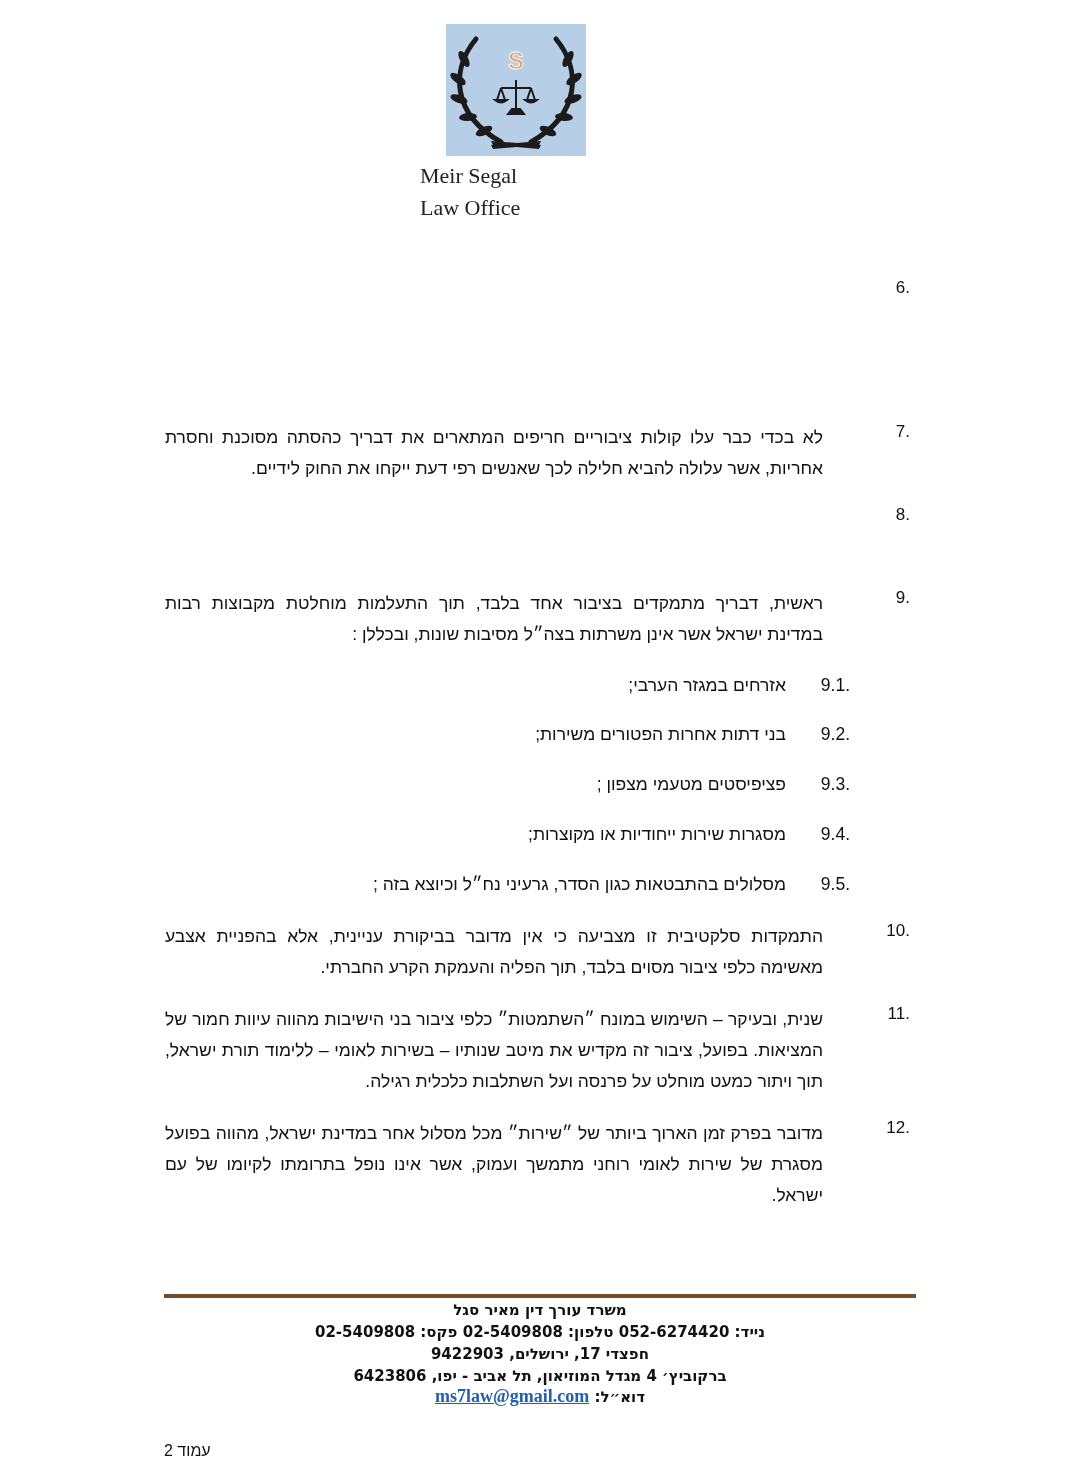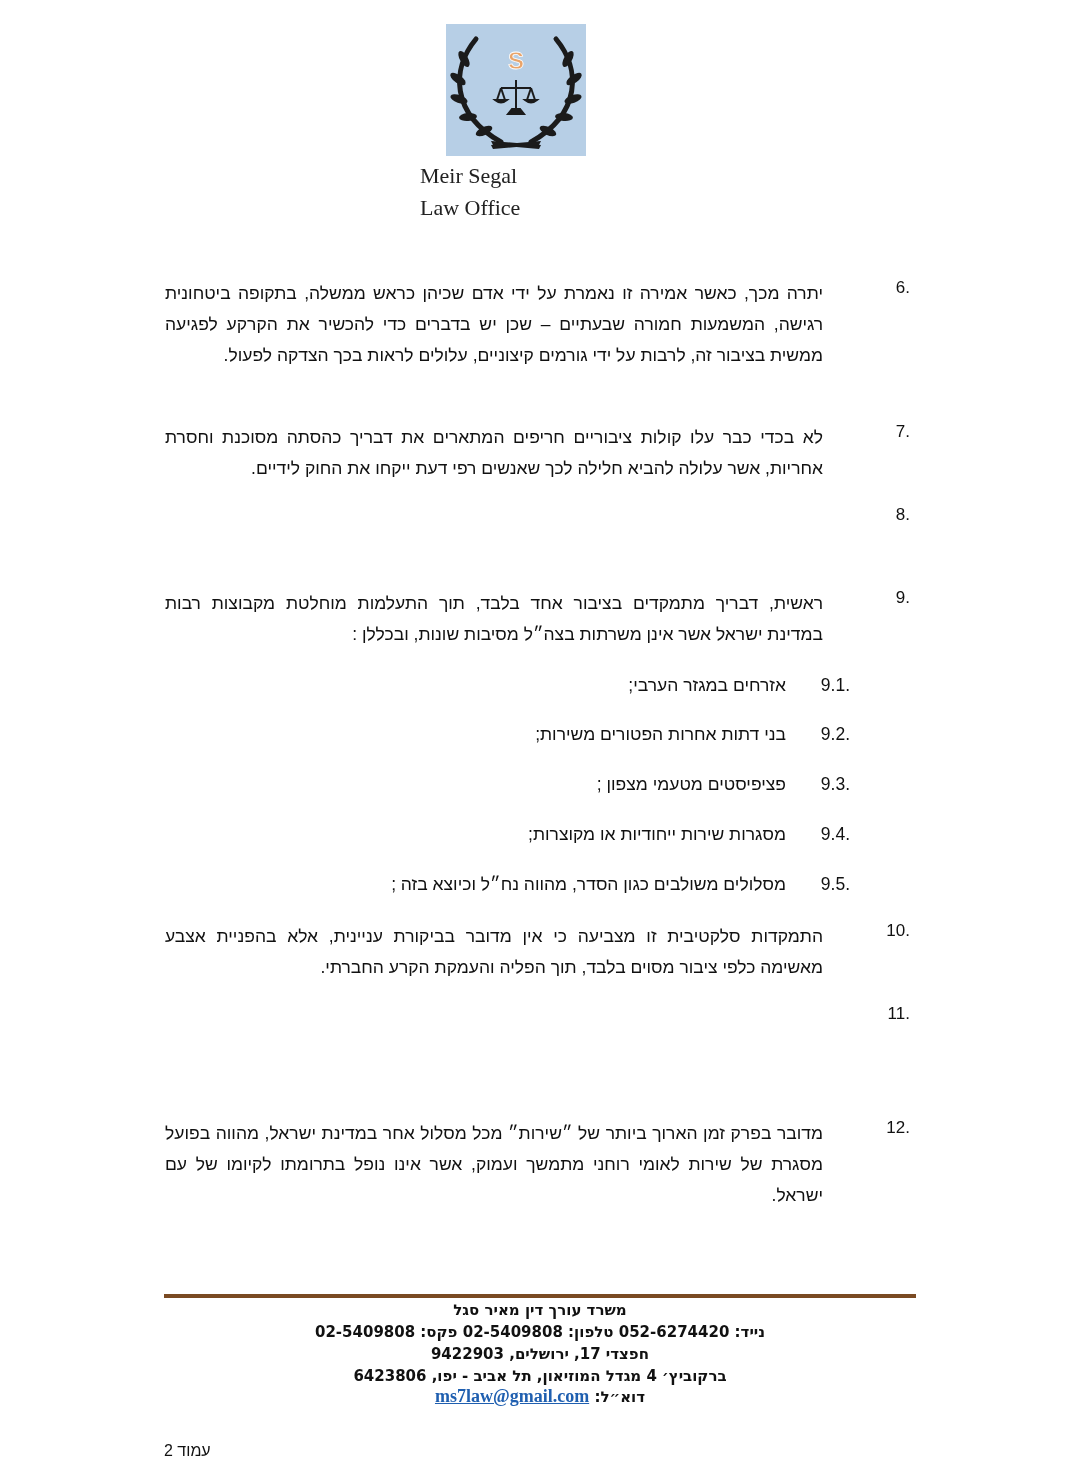--- a/index.html
+++ b/index.html
@@ -59,21 +59,20 @@
   </svg>
 </div>
 
 <div class="logo-text">
   <div>Meir Segal</div>
   <div>Law Office</div>
 </div>
 
 <div class="para" style="top:278px;">
   <span class="num">.6</span>
-  <div class="txt">יתרה מכך, כאשר אמירה זו נאמרת על ידי אדם שכיהן כראש ממשלה, בתקופה ביטחונית רגישה, המשמעות חמורה שבעתיים – שכן יש בדברים כדי להכשיר את הקרקע לפגיעה ממשית בציבור זה, לרבות על ידי גורמים קיצוניים, עלולים לראות בכך הצדקה לפעול.</div>
 </div>
 
 <div class="para" style="top:422px;">
   <span class="num">.7</span>
   <div class="txt">לא בכדי כבר עלו קולות ציבוריים חריפים המתארים את דבריך כהסתה מסוכנת וחסרת אחריות, אשר עלולה להביא חלילה לכך שאנשים רפי דעת ייקחו את החוק לידיים.</div>
 </div>
 
 <div class="para" style="top:505px;">
   <span class="num">.8</span>
 </div>
@@ -94,30 +93,31 @@
 <div class="sub" style="top:769px;">
   <span class="snum">.9.3</span>
   <div class="stxt">פציפיסטים מטעמי מצפון ;</div>
 </div>
 <div class="sub" style="top:819px;">
   <span class="snum">.9.4</span>
   <div class="stxt">מסגרות שירות ייחודיות או מקוצרות;</div>
 </div>
 <div class="sub" style="top:869px;">
   <span class="snum">.9.5</span>
-  <div class="stxt">מסלולים משולבים כגון הסדר, מהווה נח״ל וכיוצא בזה ;</div>
+  <div class="stxt">מסלולים בהתבטאות כגון הסדר, גרעיני נח״ל וכיוצא בזה ;</div>
 </div>
 
 <div class="para" style="top:921px;">
   <span class="num">.10</span>
   <div class="txt">התמקדות סלקטיבית זו מצביעה כי אין מדובר בביקורת עניינית, אלא בהפניית אצבע מאשימה כלפי ציבור מסוים בלבד, תוך הפליה והעמקת הקרע החברתי.</div>
 </div>
 
 <div class="para" style="top:1004px;">
   <span class="num">.11</span>
+  <div class="txt">שנית, ובעיקר – השימוש במונח ״השתמטות״ כלפי ציבור בני הישיבות מהווה עיוות חמור של המציאות. בפועל, ציבור זה מקדיש את מיטב שנותיו – בשירות לאומי – ללימוד תורת ישראל, תוך ויתור כמעט מוחלט על פרנסה ועל השתלבות כלכלית רגילה.</div>
 </div>
 
 <div class="para" style="top:1118px;">
   <span class="num">.12</span>
   <div class="txt">מדובר בפרק זמן הארוך ביותר של ״שירות״ מכל מסלול אחר במדינת ישראל, מהווה בפועל מסגרת של שירות לאומי רוחני מתמשך ועמוק, אשר אינו נופל בתרומתו לקיומו של עם ישראל.</div>
 </div>
 
 <div class="footer-rule"></div>
 
 <div class="footer" style="top:1300px;">משרד עורך דין מאיר סגל</div>

